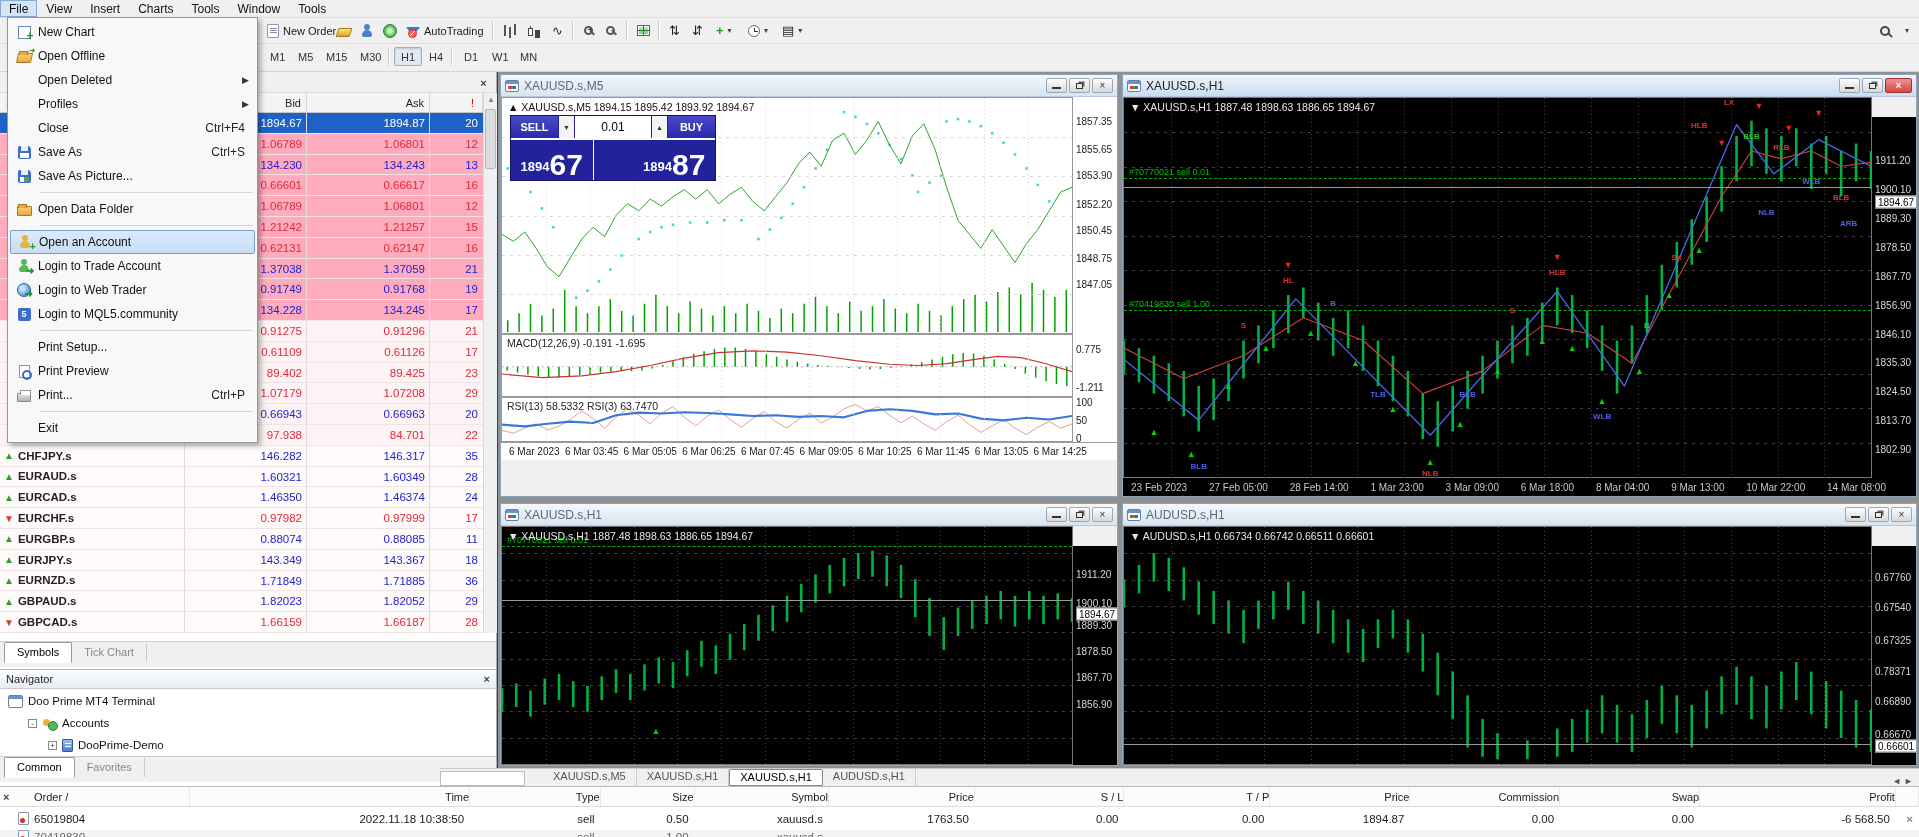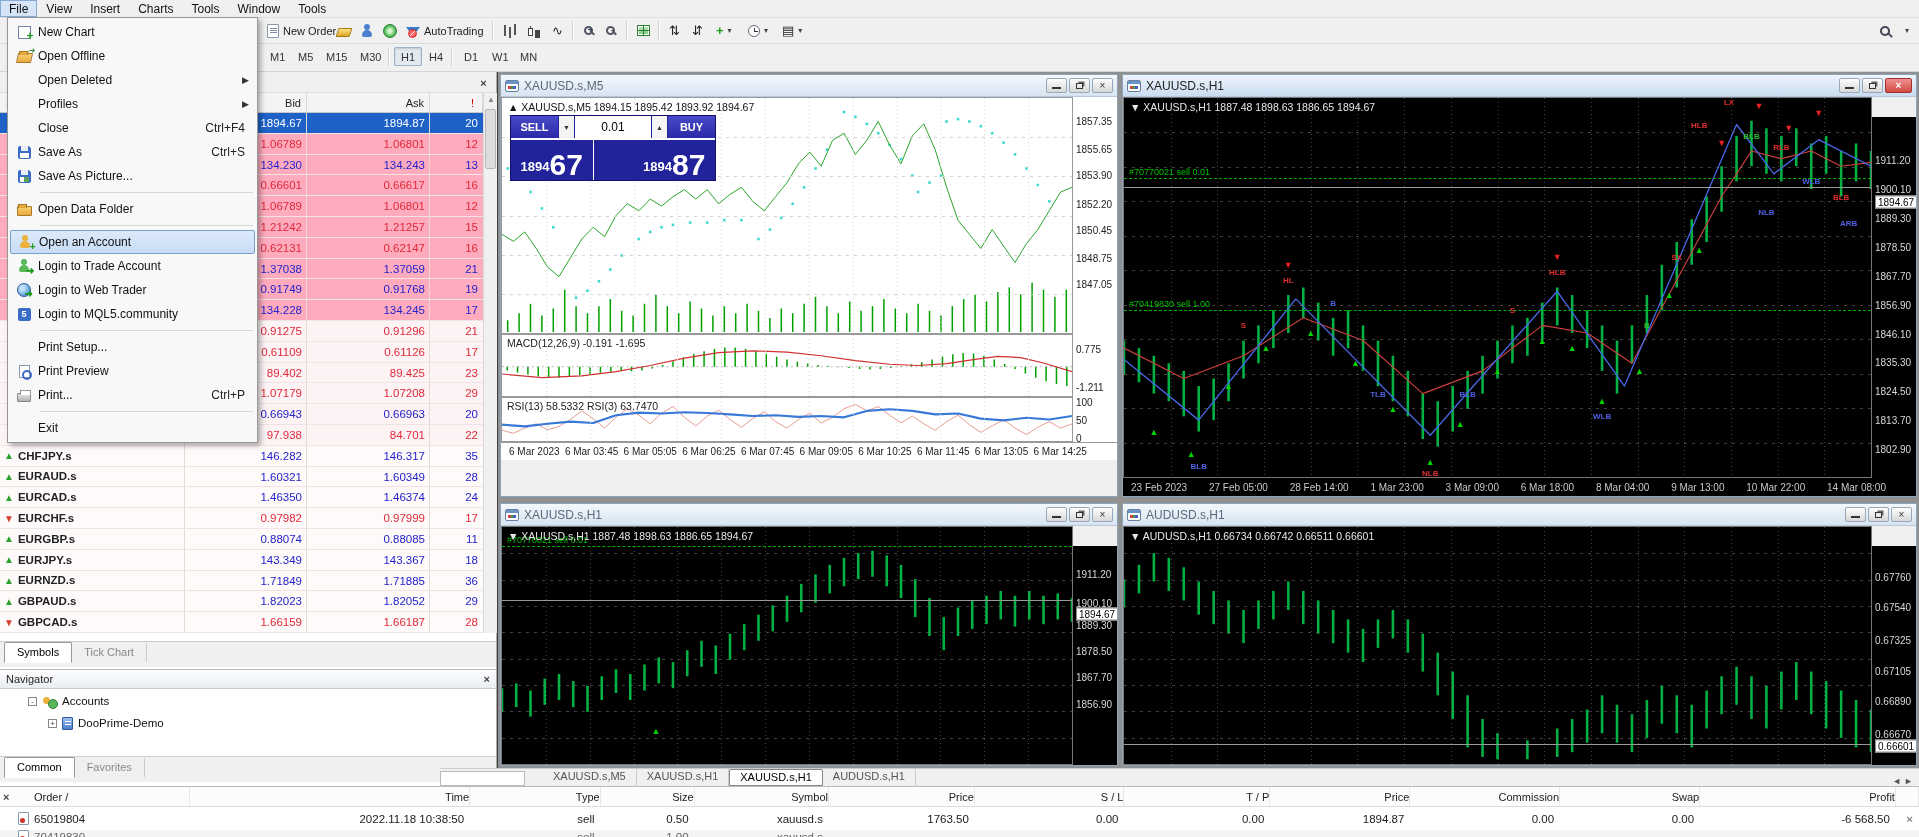--- a/index.html
+++ b/index.html
@@ -539,20 +539,24 @@
     </div>
     <div class="panel-tabs" style="top:569px" id="mwtabs">
         <div class="ptab active">Symbols</div>
         <div class="ptab">Tick Chart</div>
       </div>
     <div class="nav-title" style="top:597px">
       <span>Navigator</span>
       <span class="nav-close">×</span>
     </div>
     <div class="nav-tree" style="top:618px;height:66px" id="navtree">
+        <div class="nav-item" style="padding-left: 8px;">
+          <span class="nico term"></span>
+          <span>Doo Prime MT4 Terminal</span>
+        </div>
         <div class="nav-item" style="padding-left: 28px;">
           <span class="expander">-</span>
           <span class="nico acc"></span>
           <span>Accounts</span>
         </div>
         <div class="nav-item" style="padding-left: 48px;">
           <span class="expander">+</span>
           <span class="nico srv"></span>
           <span>DooPrime-Demo</span>
         </div>
@@ -1228,21 +1232,21 @@
               <div class="gridh" style="top: 88.8889%;"></div>
               <div class="hline" style="top: 91.5%;">
                 <div class="ln solid"></div>
               </div>
               <div class="ohlc" style="color: rgb(232, 232, 232);">▼ AUDUSD.s,H1  0.66734 0.66742 0.66511 0.66601</div>
             </div>
             <div class="scalecol dark" style="background: rgb(0, 0, 0);">
               <span class="slab" style="top: 14%;">0.67760</span>
               <span class="slab" style="top: 28%;">0.67540</span>
               <span class="slab" style="top: 43%;">0.67325</span>
-              <span class="slab" style="top: 57%;">0.67105</span>
+              <span class="slab" style="top: 57%;">0.78371</span>
               <span class="slab" style="top: 71%;">0.66890</span>
               <span class="slab" style="top: 86%;">0.66670</span>
               <span class="slab box" style="top: 91.5%;">0.66601</span>
             </div>
           </div>
         </div>
       </div>
     </div>
 
   <div class="tabstrip">

